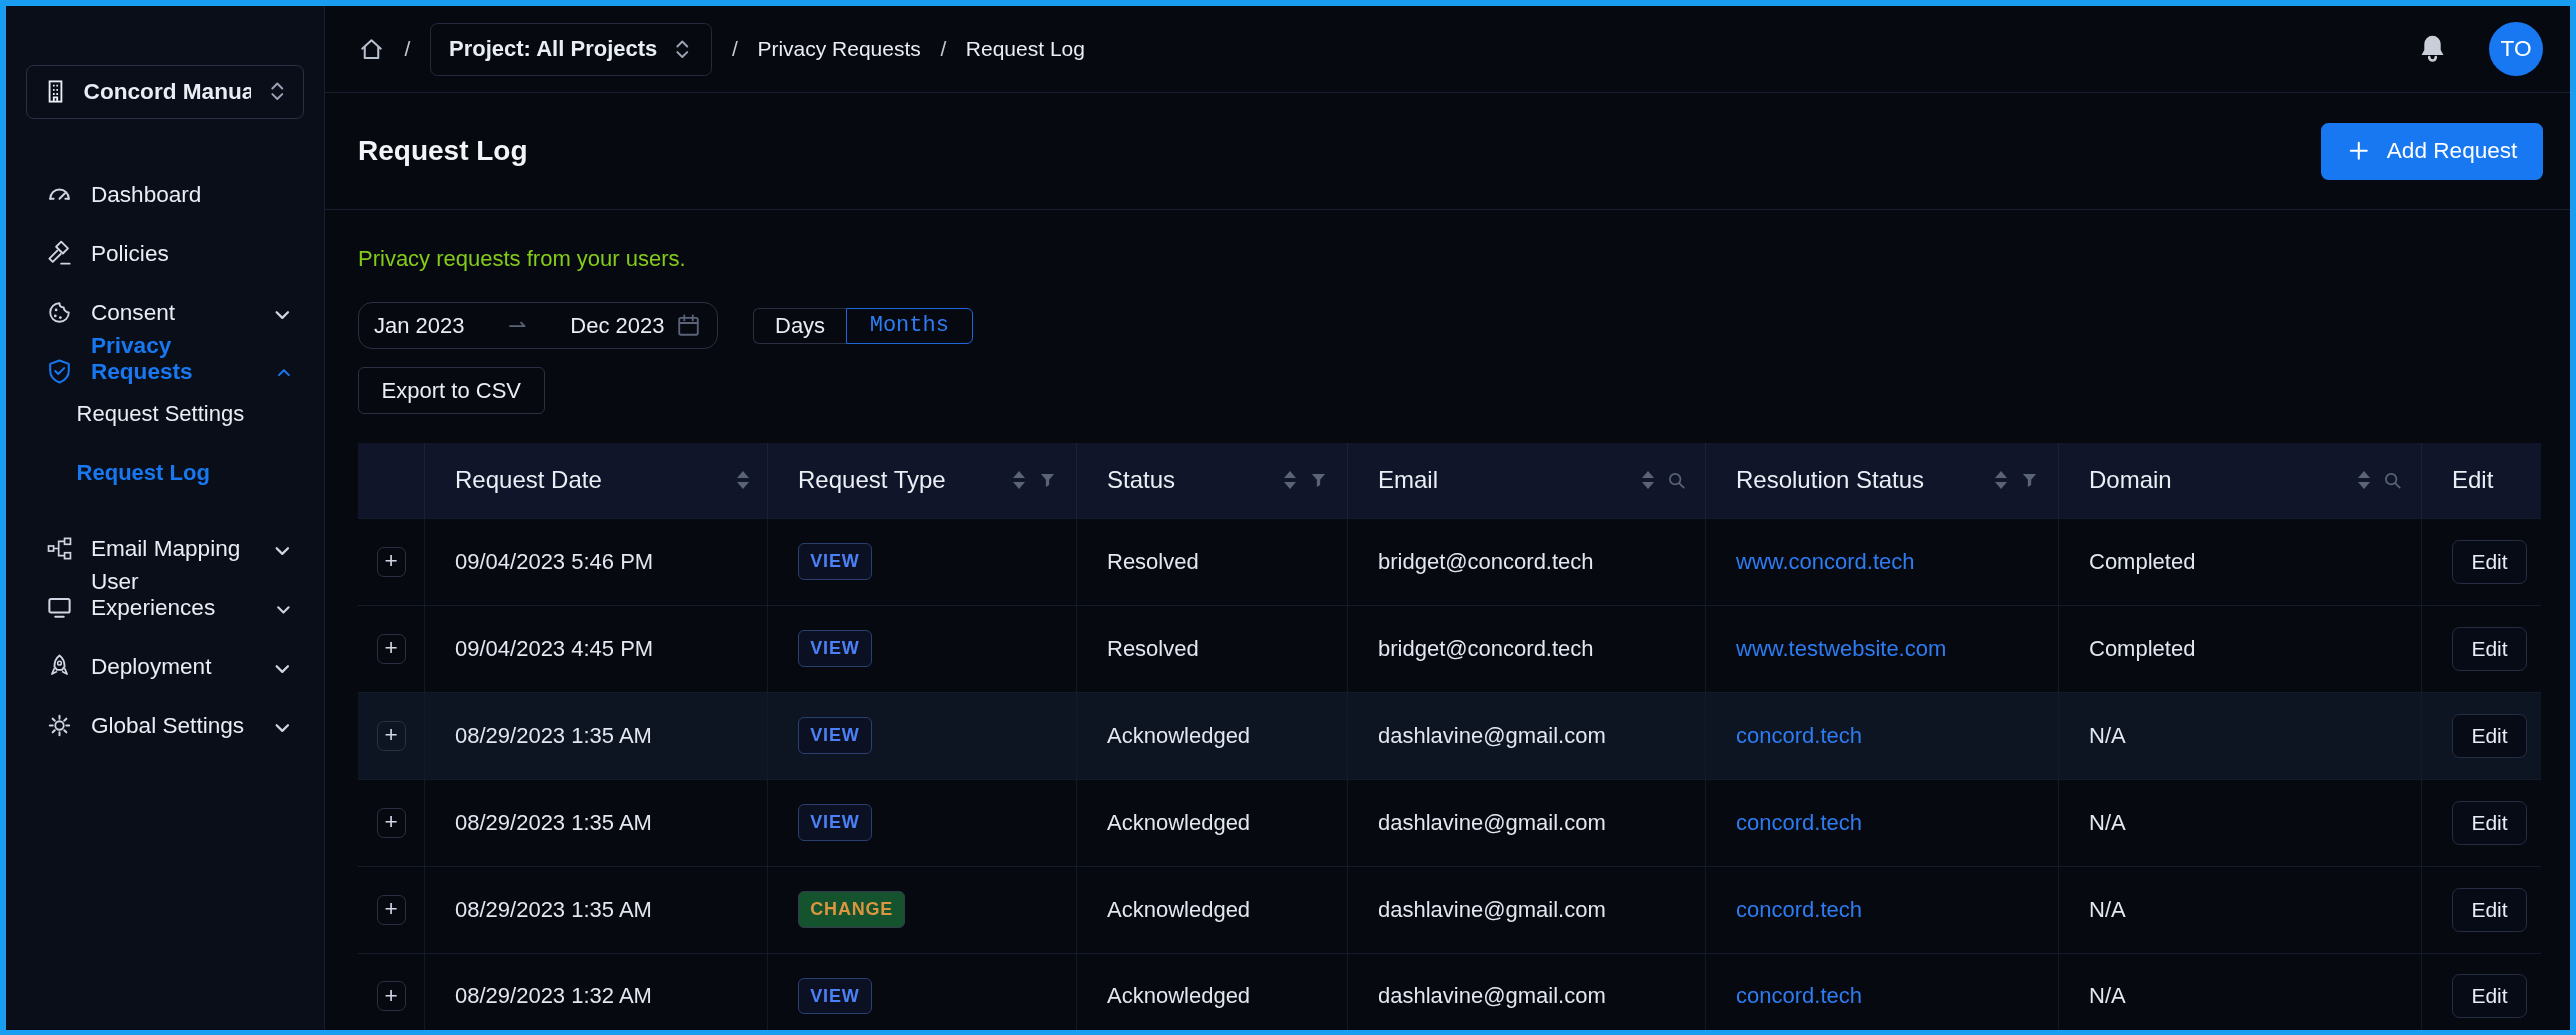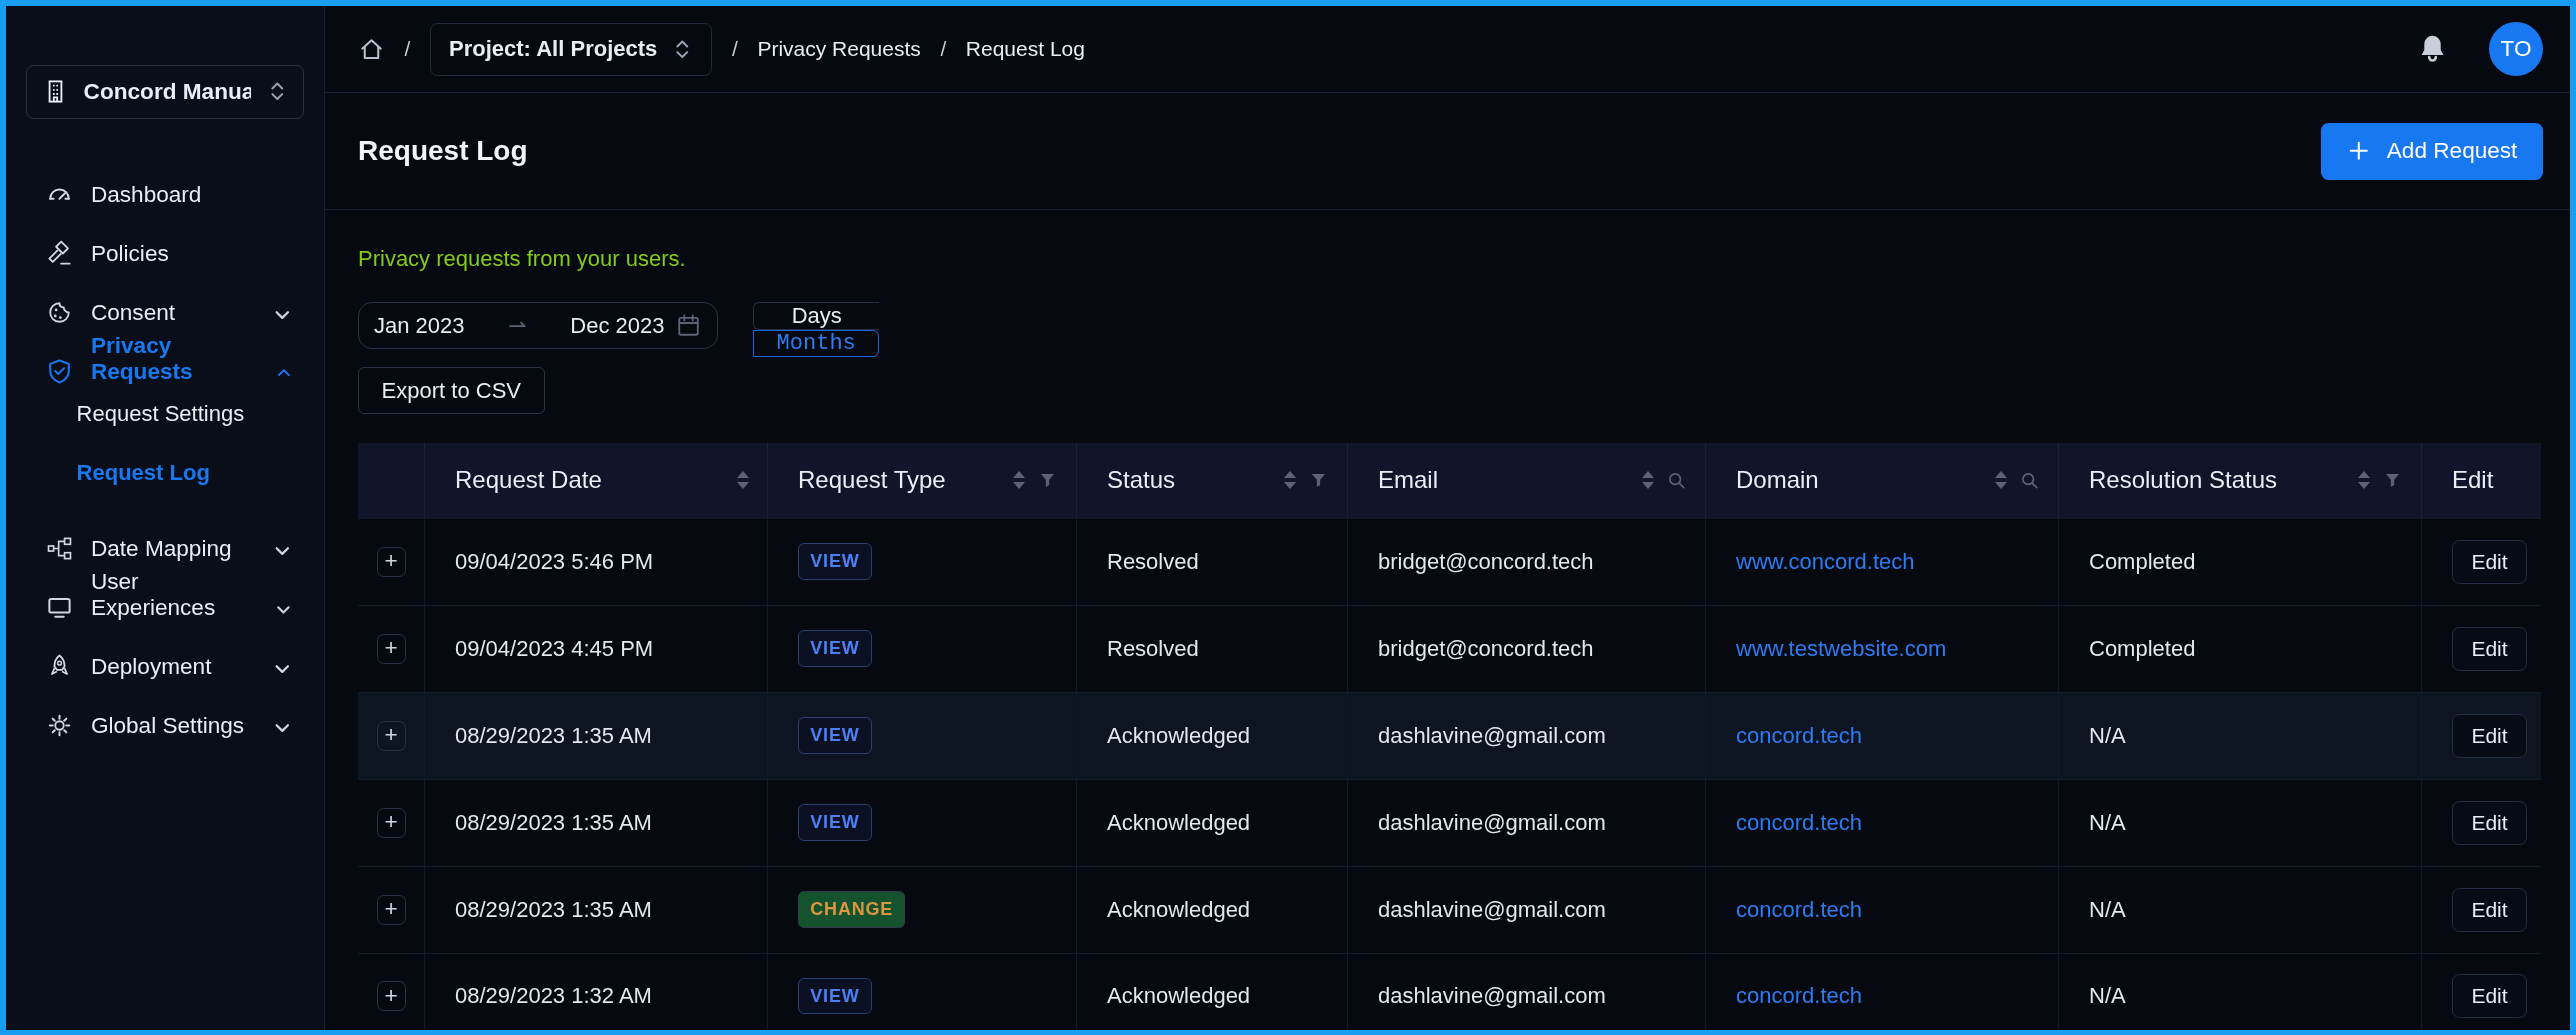--- a/index.html
+++ b/index.html
@@ -45,21 +45,21 @@
   .add-btn{margin-left:auto;height:57px;padding:0 25.6px;border:none;border-radius:7.5px;background:var(--accent);color:#fff;font-size:22.6px;font-weight:500;display:flex;align-items:center;gap:15px;cursor:pointer;font-family:inherit;}
   .add-btn svg{width:25.6px;height:25.6px;}
 
   .content{flex:1;padding:36px 27px 0 33px;min-height:0;}
   .desc{font-size:22px;color:#84cc16;margin-bottom:30px;}
   .filter-row{display:flex;align-items:center;gap:35px;margin-bottom:18px;}
   .date-range{width:360px;height:47px;border:1.5px solid var(--ctl);border-radius:14px;display:flex;align-items:center;padding:0 15px;gap:10.5px;cursor:pointer;background:transparent;color:var(--text);font-size:22px;font-family:inherit;}
   .date-range .dval{white-space:nowrap;}
   .date-range .darrow{color:var(--icon-dim);flex:1;text-align:center;}
   .date-range .cal{width:27px;height:27px;color:var(--icon-dim);margin-left:auto;}
-  .seg{display:flex;height:47px;flex-direction:column;}
+  .seg{display:flex;height:36px;}
   .seg-days{border:1.5px solid var(--ctl);border-right:none;border-radius:6px 0 0 6px;background:transparent;color:var(--text);font-size:22px;padding:0 21px;cursor:pointer;font-family:inherit;}
   .seg-months{border:1.5px solid #1d66dd;border-radius:0 6px 6px 0;background:transparent;color:var(--link);font-size:22px;padding:0 22.6px;cursor:pointer;font-family:Liberation Mono, monospace;}
   .export-btn{height:47px;border:1.5px solid var(--ctl);border-radius:6px;background:transparent;color:var(--text);font-size:22px;padding:0 22.6px;cursor:pointer;margin-bottom:15px;font-family:inherit;}
 
   
   .table{width:2183px;margin-top:13.5px;}
   .trow{display:grid;grid-template-columns:66px 343px 309px 271px 358px 353px 363px 120px;}
   .thead{background:var(--thead);height:75px;}
   .th{display:flex;align-items:center;justify-content:space-between;padding:0 18px 0 30px;font-size:24px;font-weight:400;color:#eaeef5;border-left:1.5px solid #1b2234;}
   .th:first-child{border-left:none;}
@@ -166,21 +166,21 @@
         <span>Request Log</span>
       </div>
 
       <div class="nav-item">
         <svg class="nicon" viewBox="0 0 32 32">
           <rect x="3" y="13" width="6" height="6" fill="none" stroke="currentColor" stroke-width="2"></rect>
           <rect x="22" y="4" width="7" height="7" fill="none" stroke="currentColor" stroke-width="2"></rect>
           <rect x="22" y="21" width="7" height="7" fill="none" stroke="currentColor" stroke-width="2"></rect>
           <path d="M9 16h6M15 16V7.5h7M15 16v8.5h7" fill="none" stroke="currentColor" stroke-width="2"></path>
         </svg>
-        <span>Date Mapping</span>
+        <span>Email Mapping</span>
         <svg class="chev" width="22.6" height="22.6" viewBox="0 0 32 32">
             <use href="#i-chev-dn"></use>
           </svg>
       </div>
 
       <div class="nav-item">
         <svg class="nicon" viewBox="0 0 32 32">
           <rect x="4" y="6" width="24" height="16" rx="2" fill="none" stroke="currentColor" stroke-width="2.4"></rect>
           <path d="M11 27h10" stroke="currentColor" stroke-width="2.4" stroke-linecap="round"></path>
         </svg>
@@ -322,45 +322,45 @@
                   <span class="car-up"></span>
                   <span class="car-dn"></span>
                 </span>
               <svg class="fico" viewBox="0 0 32 32">
                   <circle cx="14" cy="14" r="8" fill="none" stroke="currentColor" stroke-width="2.6"></circle>
                   <path d="M20 20l7 7" stroke="currentColor" stroke-width="2.6" stroke-linecap="round"></path>
                 </svg>
             </span>
           </div>
           <div class="th">
+            <span>Resolution Status</span>
+            <span class="th-controls">
+              <span class="sorter">
+                  <span class="car-up"></span>
+                  <span class="car-dn"></span>
+                </span>
+              <svg class="fico" viewBox="0 0 32 32">
+                  <path d="M6 6h20l-7.5 9v8l-5 3V15z" fill="currentColor"></path>
+                </svg>
+            </span>
+          </div>
+          <div class="th">
             <span>Domain</span>
             <span class="th-controls">
               <span class="sorter">
                   <span class="car-up"></span>
                   <span class="car-dn"></span>
                 </span>
               <svg class="fico" viewBox="0 0 32 32">
                   <circle cx="14" cy="14" r="8" fill="none" stroke="currentColor" stroke-width="2.6"></circle>
                   <path d="M20 20l7 7" stroke="currentColor" stroke-width="2.6" stroke-linecap="round"></path>
                 </svg>
             </span>
           </div>
           <div class="th">
-            <span>Resolution Status</span>
-            <span class="th-controls">
-              <span class="sorter">
-                  <span class="car-up"></span>
-                  <span class="car-dn"></span>
-                </span>
-              <svg class="fico" viewBox="0 0 32 32">
-                  <path d="M6 6h20l-7.5 9v8l-5 3V15z" fill="currentColor"></path>
-                </svg>
-            </span>
-          </div>
-          <div class="th">
             <span>Edit</span>
           </div>
         </div>
 
         <div class="trow tr">
           <div class="td">
               <button class="expand-btn">+</button>
             </div>
           <div class="td">09/04/2023 5:46 PM</div>
           <div class="td">

